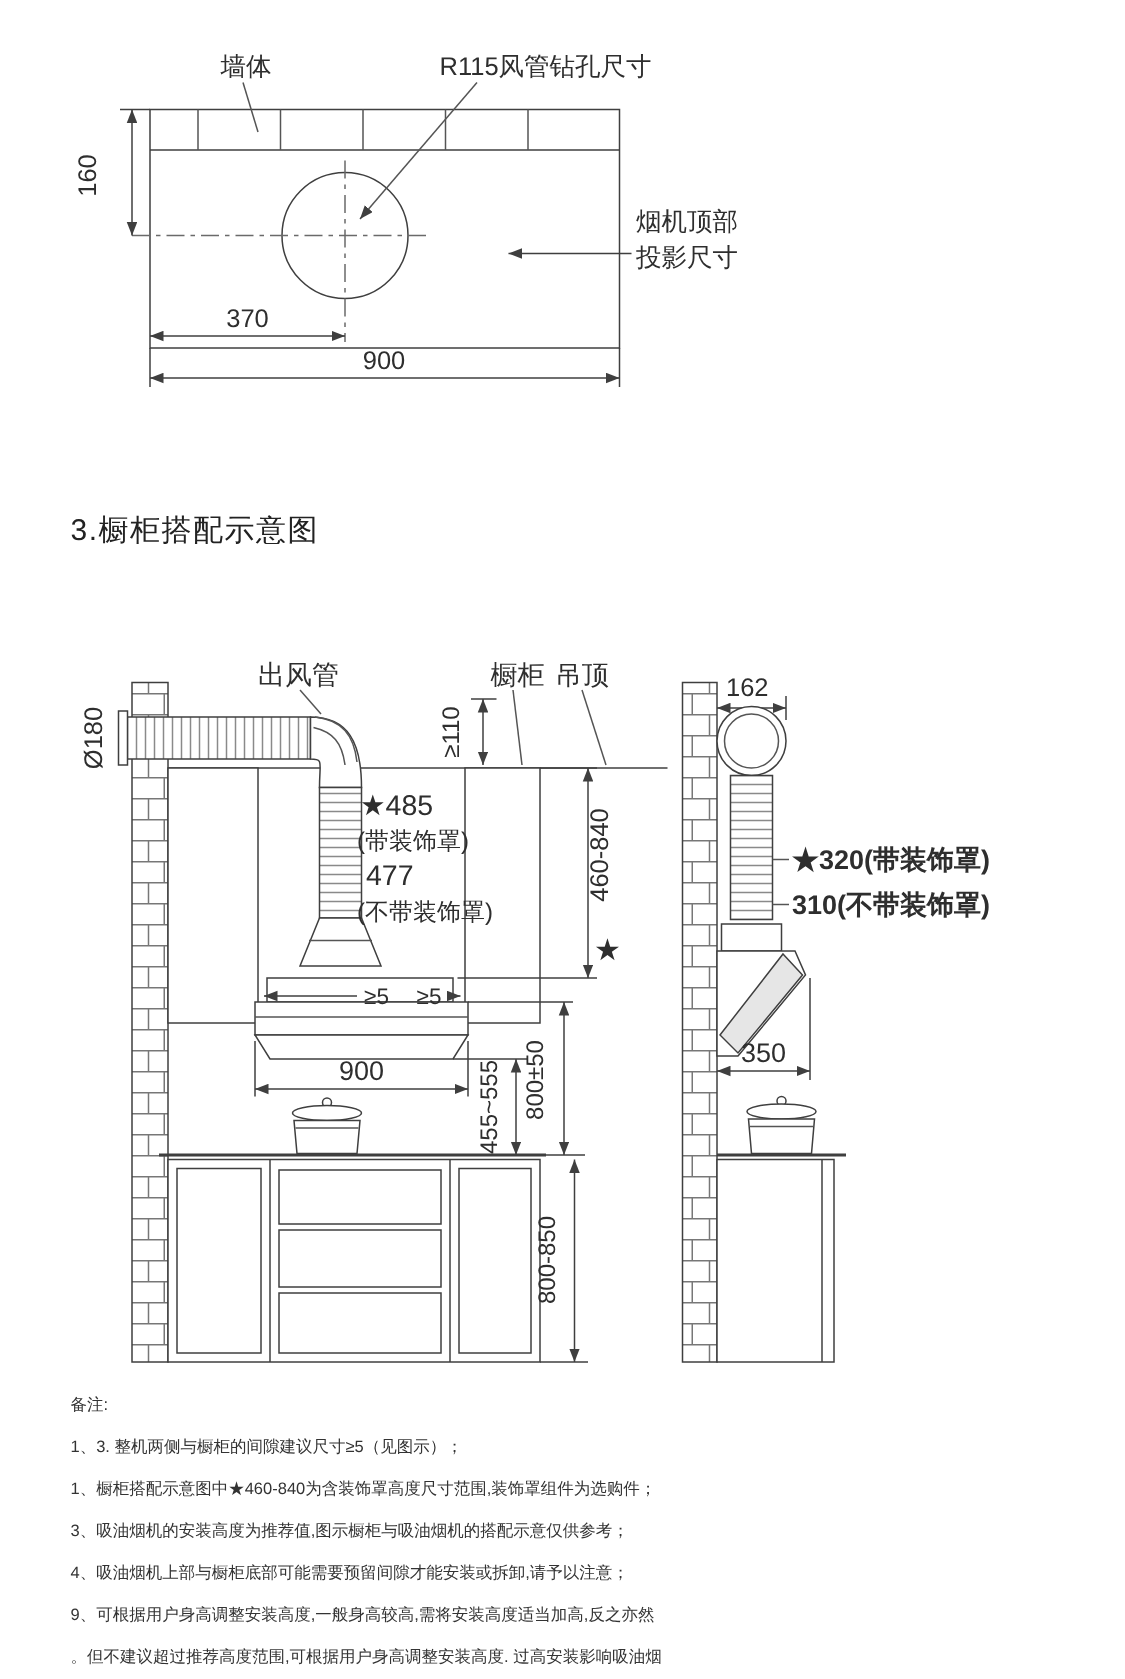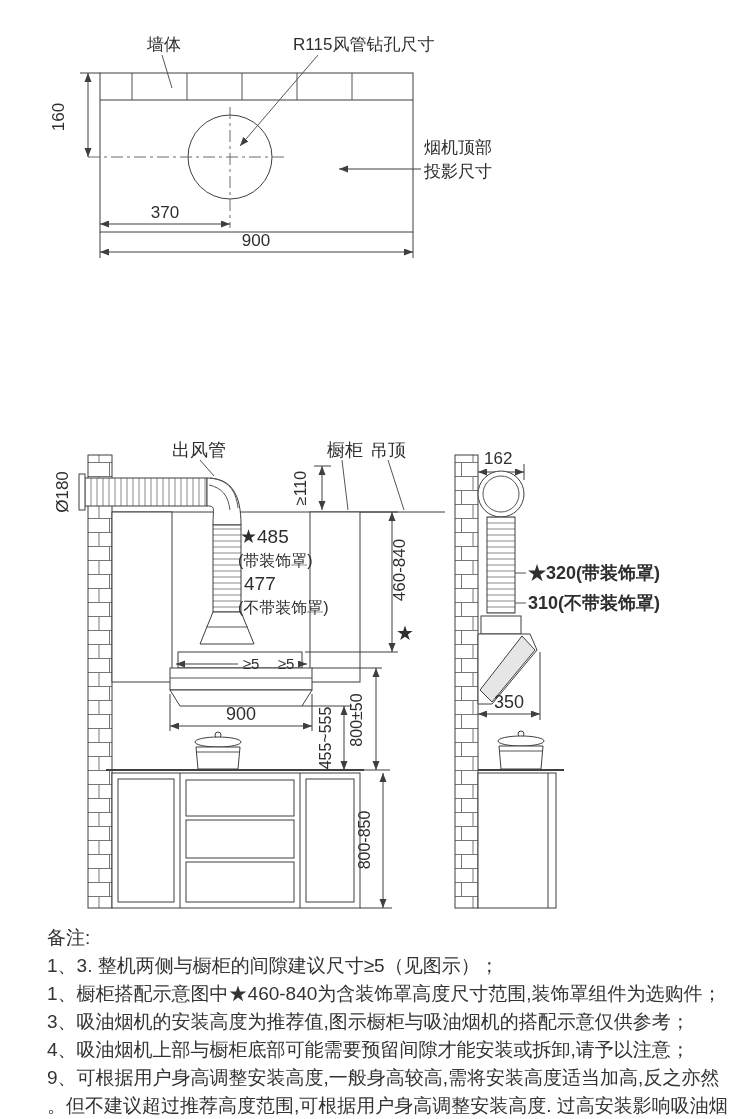--- a/index.html
+++ b/index.html
@@ -1,20 +1,20 @@
 <!DOCTYPE html>
 <html><head>
 <meta charset="utf-8">
 <style>
   html,body{margin:0;padding:0;background:#fff;}
   .page{position:relative;width:750px;height:1119px;background:#fff;overflow:hidden;
         font-family:"Liberation Sans",sans-serif;color:#333;}
   .abs{position:absolute;}
   .section-title{left:47px;top:340px;font-size:20px;color:#222;letter-spacing:1px;}
-  .notes{left:47px;top:924px;width:688px;font-size:19px;line-height:27px;color:#333;}
+  .notes{left:47px;top:924px;width:688px;font-size:11px;line-height:27px;color:#333;}
   .notes .nt{margin-bottom:1px;}
   svg{display:block;}
   .ln{stroke:#3f3f3f;stroke-width:1;fill:none;}
   .ln2{stroke:#3f3f3f;stroke-width:2;fill:none;}
   .fw{fill:#ffffff;stroke:#3f3f3f;stroke-width:1;}
   .fg{fill:#e6e6e6;stroke:#3f3f3f;stroke-width:1;}
   .cl{stroke:#6a6a6a;stroke-width:1;stroke-dasharray:12 4 3 4;fill:none;}
   .thin{stroke:#555;stroke-width:1;fill:none;}
   text.t{fill:#2e2e2e;font-family:"Liberation Sans",sans-serif;}
   text.b{font-weight:600;}
@@ -73,20 +73,21 @@
     <line x1="318" y1="55" x2="240" y2="146" class="thin" marker-end="url(#m1e)"></line>
     <text class="t" font-size="17" x="293" y="50">R115风管钻孔尺寸</text>
 
     <g>
       <line x1="421" y1="169" x2="339" y2="169" class="ln" marker-end="url(#m1e)"></line>
       <text class="t" font-size="17" x="424" y="153">烟机顶部</text>
       <text class="t" font-size="17" x="424" y="177">投影尺寸</text>
     </g>
   </svg>
 
+  <div class="abs section-title">3.橱柜搭配示意图</div>
 
   <svg class="abs" style="left:0;top:420px" width="750" height="500" viewBox="0 0 750 500">
     <defs>
       <marker id="m2e" markerWidth="10" markerHeight="8" refX="9" refY="3.5" orient="auto">
         <path d="M0,0 L9,3.5 L0,7 Z" fill="#3f3f3f"></path>
       </marker>
       <marker id="m2s" markerWidth="10" markerHeight="8" refX="0" refY="3.5" orient="auto">
         <path d="M9,0 L0,3.5 L9,7 Z" fill="#3f3f3f"></path>
       </marker>
       <pattern id="pbrick" width="22" height="28" patternUnits="userSpaceOnUse">

